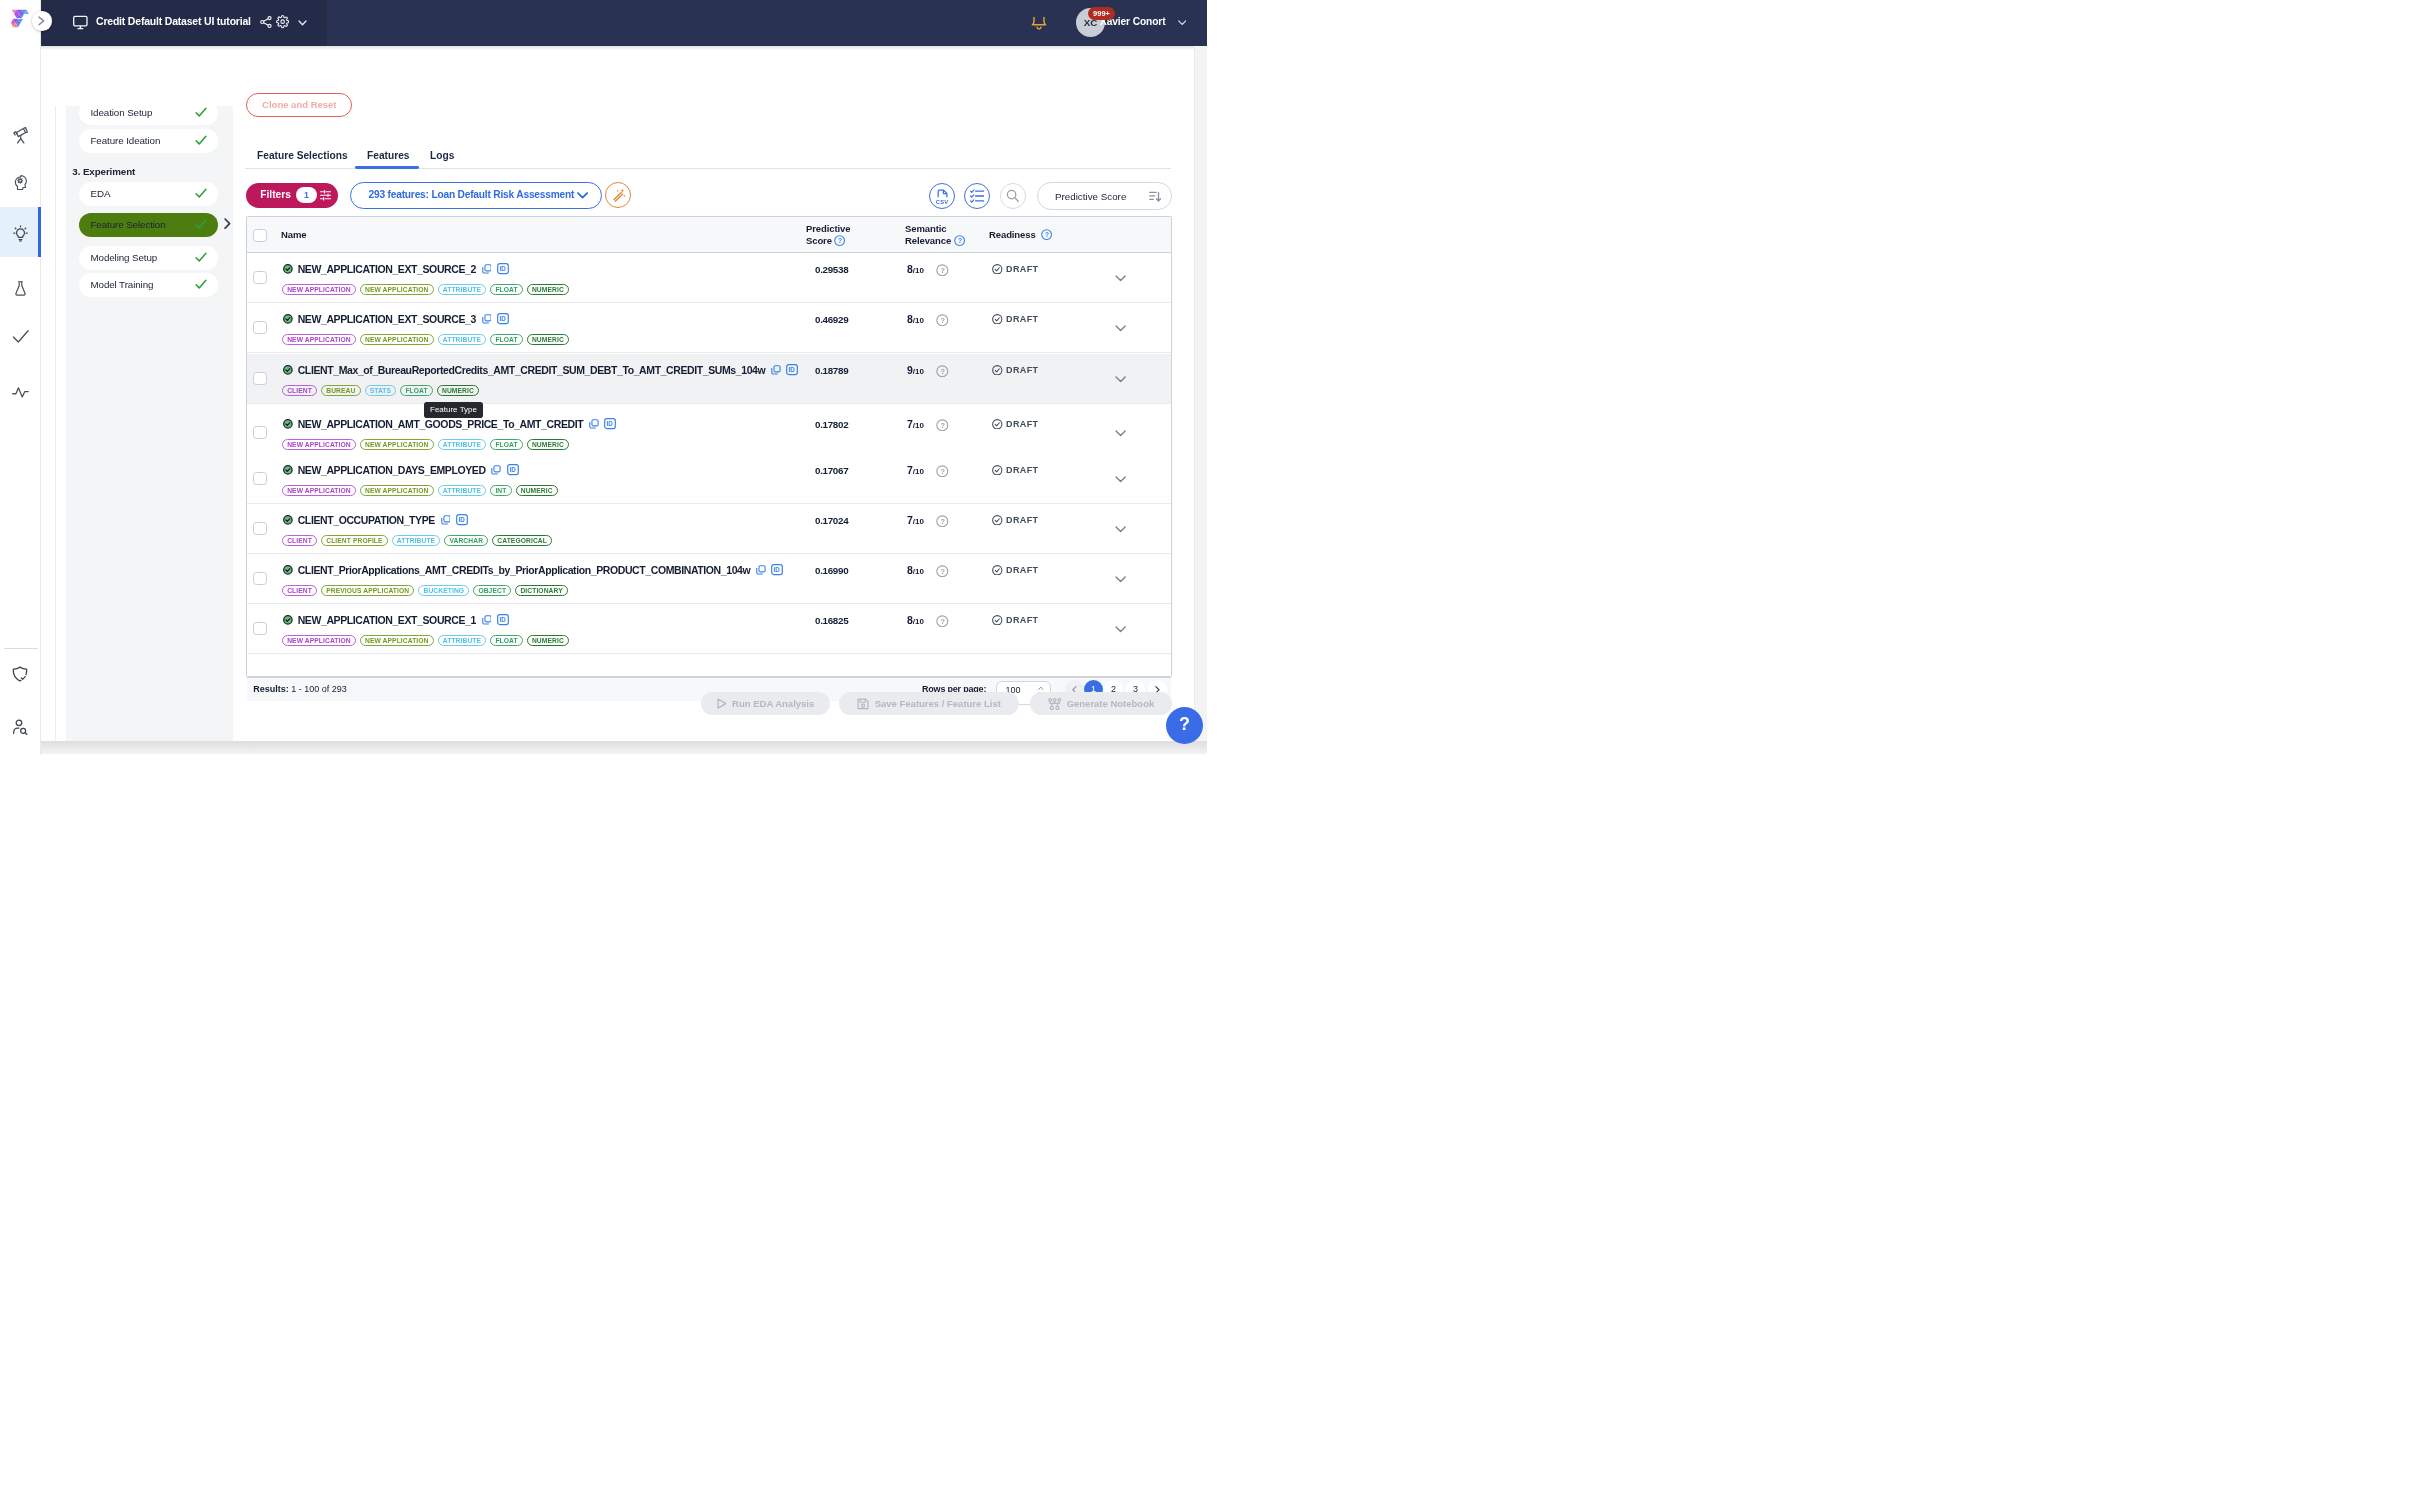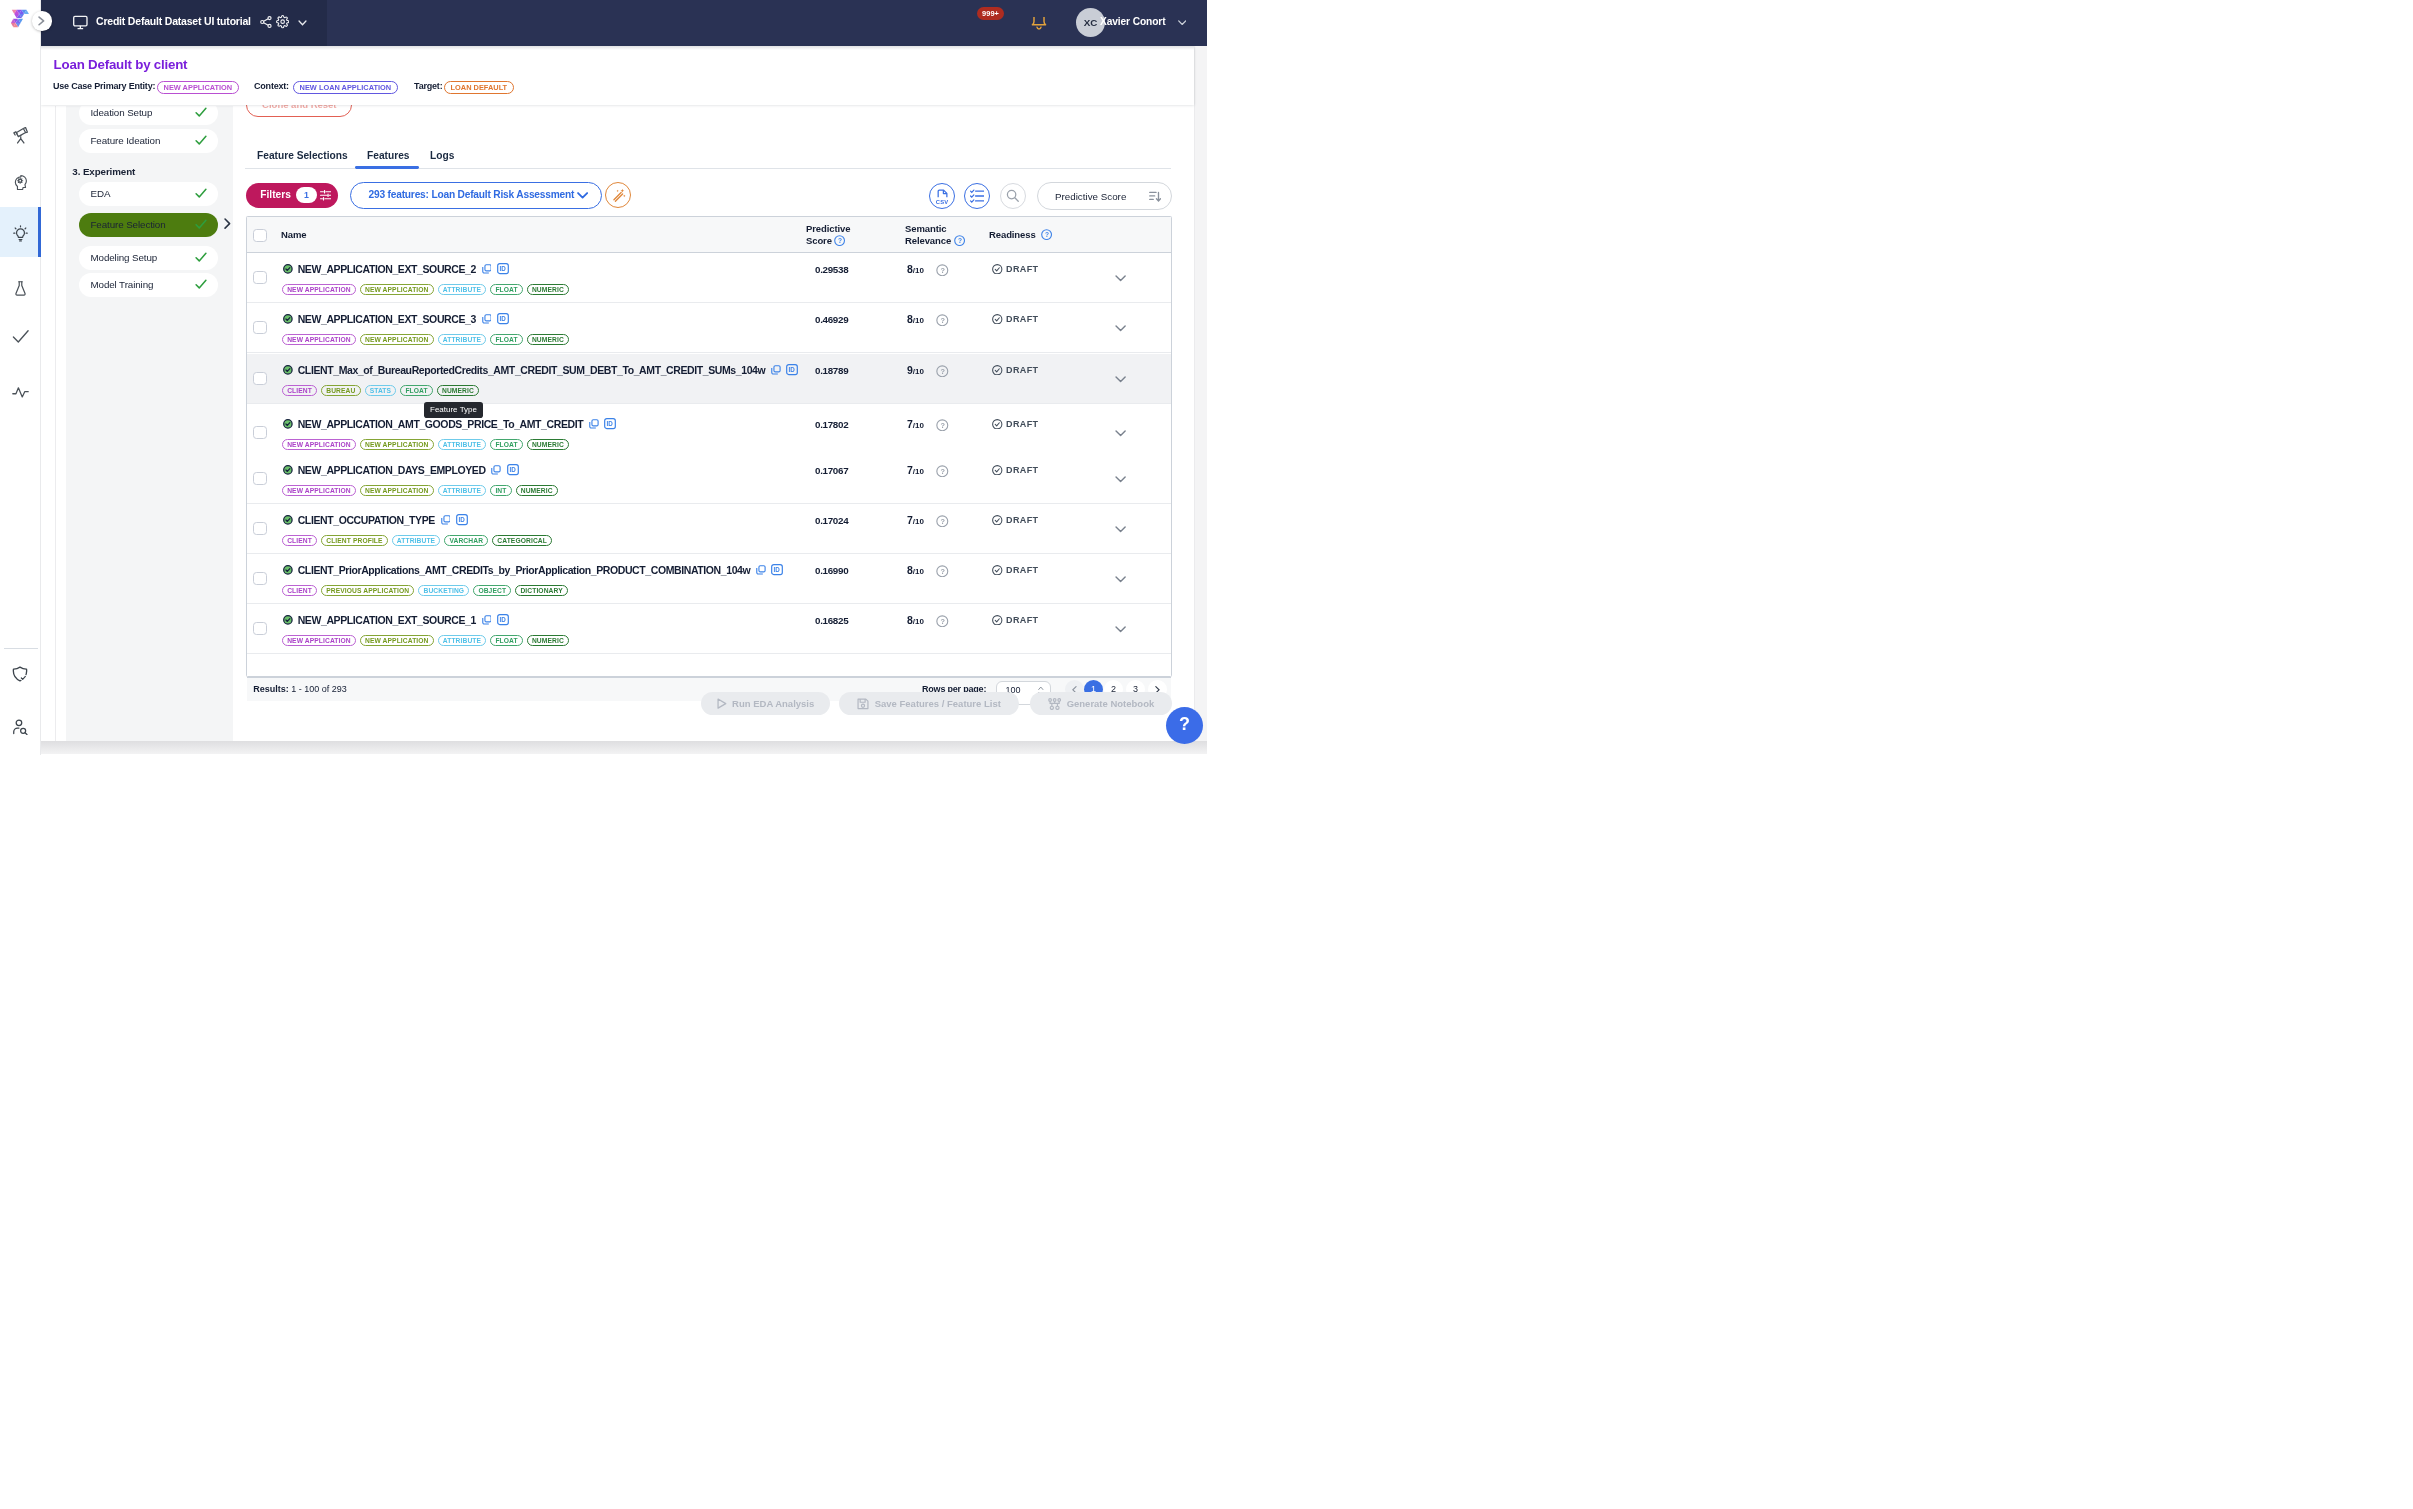--- a/index.html
+++ b/index.html
@@ -8,21 +8,21 @@
 #app { position:absolute; top:0; left:0; width:1207px; height:755px; overflow:hidden; }
 .abs { position:absolute; }
 svg { display:block; }
 
 
 #topbar { left:41px; top:0; width:1166px; height:46px; background:#2a3254; }
 #topbar-left { left:41px; top:0; width:286px; height:46px; background:#232b49; }
 #tb-title { position:absolute; left:96px; top:15.4px; color:#fff; font-size:10.5px; font-weight:bold; letter-spacing:-0.2px; z-index:2; }
 #user-name { position:absolute; left:1100px; top:16px; color:#fff; font-size:10.2px; font-weight:bold; letter-spacing:-0.1px; z-index:2;}
 #avatar { position:absolute; left:1060px; top:7.7px; width:29px; height:29px; border-radius:50%; background:#c9cdd6; color:#232b3f; font-weight:bold; font-size:9.8px; text-align:center; line-height:29px; z-index:2;margin-left:16px;}
-#badge { position:absolute; left:977px; top:7px; width:27px; height:13.3px; background:#ae2c20; border-radius:7px; color:#fff; font-size:7.4px; font-weight:bold; text-align:center; line-height:13.3px; letter-spacing:0.1px; z-index:3;}
+#badge { position:absolute; left:1088px; top:7px; width:27px; height:13.3px; background:#ae2c20; border-radius:7px; color:#fff; font-size:7.4px; font-weight:bold; text-align:center; line-height:13.3px; letter-spacing:0.1px; z-index:3;}
 .tbicon { position:absolute; top:0; z-index:2; }
 
 
 #sidebar { left:0; top:0; width:41px; height:755px; background:#fff; border-right:0.7px solid #e9eaec; z-index:5; }
 #side-active { position:absolute; left:0; top:207px; width:41px; height:50px; background:#e4f1fc; }
 #side-active-bar { position:absolute; left:38px; top:207px; width:2.8px; height:50px; background:#3168d6; }
 .sicon { position:absolute; left:12px; }
 #expand-btn { position:absolute; left:32px; top:11.2px; width:19.6px; height:19.6px; background:#fff; border-radius:50%; box-shadow:0 0.7px 2.8px rgba(0,0,0,0.28); z-index:7; }
 #expand-btn svg { margin:4.9px 0 0 6.3px; }
 #side-sep { position:absolute; left:3.5px; top:648px; width:34px; height:0.7px; background:#d8dde3; }
@@ -140,29 +140,20 @@
   <svg class="tbicon" style="left:1031px;top:17px;" width="16" height="13.3" viewBox="0 0 23 19" fill="none" stroke="#e2a23c" stroke-width="2.1" stroke-linecap="round" stroke-linejoin="round">
     <path d="M4.3 0 v6.5 c0 2.2 -0.9 3.5 -2.3 4.6 h19 c-1.4 -1.1 -2.3 -2.4 -2.3 -4.6 V0"></path>
     <path d="M8.6 14.6 a3 3.4 0 0 0 5.8 0"></path>
     </svg>
 
   <svg class="tbicon" style="left:1178px;top:19.6px;" width="8.4" height="5.6" viewBox="0 0 12 8" fill="none" stroke="#cdd2da" stroke-width="1.8" stroke-linecap="round">
       <path d="M1 1.2 L6 6.4 L11 1.2"></path>
     </svg>
 
   <div class="abs" id="hdr-topshadow"></div>
-  <div class="abs" id="hdr">
-    <h1>Loan Default by client</h1>
-    <div class="hmeta" style="left:12px;">Use Case Primary Entity:</div>
-    <span class="chip-lg" style="left:116px;color:#b94fd2;border:1.1px solid #b94fd2;">NEW APPLICATION</span>
-    <div class="hmeta" style="left:213px;">Context:</div>
-    <span class="chip-lg" style="left:252px;color:#6157e0;border:1.1px solid #6157e0;">NEW LOAN APPLICATION</span>
-    <div class="hmeta" style="left:373px;">Target:</div>
-    <span class="chip-lg" style="left:403px;color:#e0762f;border:1.1px solid #e0762f;">LOAN DEFAULT</span>
-  </div>
 
   <div class="abs" id="panel-line"></div>
   <div class="abs" id="panel">
     <div class="step" style="top:-5.3px;">Ideation Setup<svg width="12" height="10.5" viewBox="0 0 17 15" fill="none" stroke="#2e9e3e" stroke-width="2.2" stroke-linecap="round" stroke-linejoin="round">
           <path d="M1.5 8.2 L6 12.7 L15.5 1.8"></path>
         </svg></div>
     <div class="step" style="top:23px;">Feature Ideation<svg width="12" height="10.5" viewBox="0 0 17 15" fill="none" stroke="#2e9e3e" stroke-width="2.2" stroke-linecap="round" stroke-linejoin="round">
           <path d="M1.5 8.2 L6 12.7 L15.5 1.8"></path>
         </svg></div>
     <div class="sec-h" style="top:60px;">3. Experiment</div>

